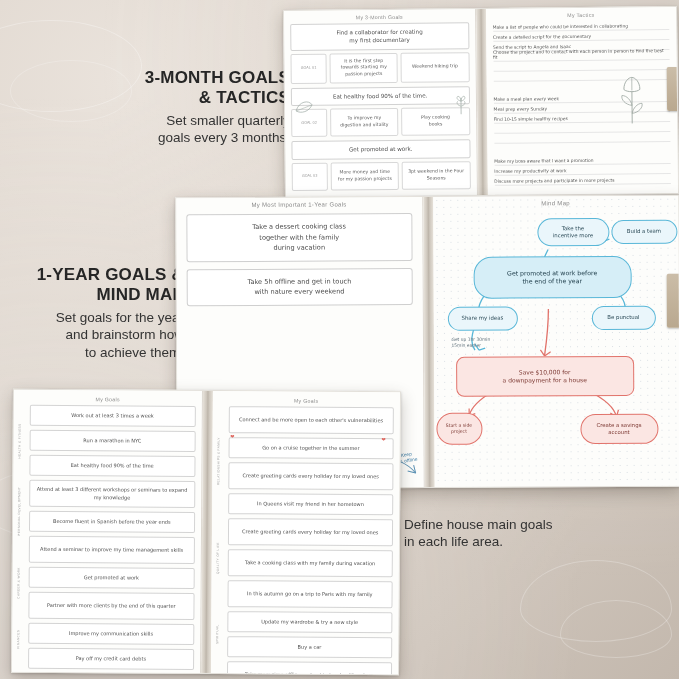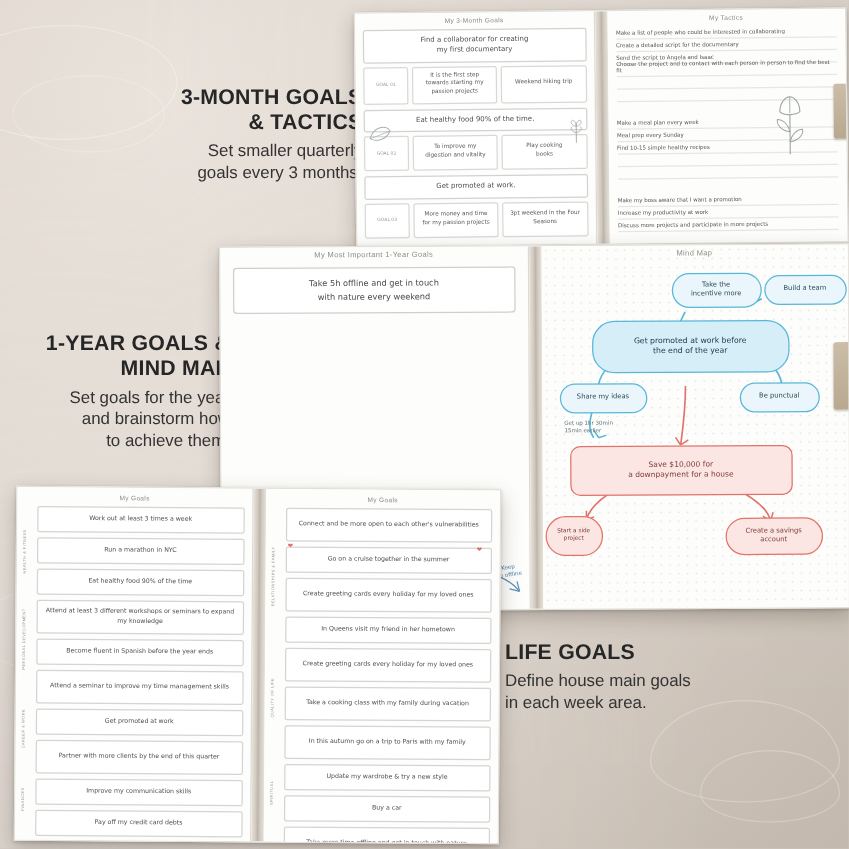--- a/index.html
+++ b/index.html
@@ -187,23 +187,22 @@
 
   <div class="caption" style="left:6px;top:265px;width:178px;text-align:right;">
     <div class="ttl"><span>1-YEAR GOALS &amp;</span><br>
     <span>MIND MAP</span></div>
     <div class="sub"><span>Set goals for the year</span><br>
     <span>and brainstorm how</span><br>
     <span>to achieve them.</span></div>
   </div>
 
   <div class="caption" style="left:404px;top:512px;width:250px;text-align:left;">
-    <div class="ttl"><span>LIFE GOALS</span></div>
     <div class="sub"><span>Define house main goals</span><br>
-    <span>in each week area.</span></div>
+    <span>in each life area.</span></div>
   </div>
 
   <div class="book" id="book-3m">
     <div class="spread">
 
       <div class="page left">
         <div class="pg-title">My 3-Month Goals</div>
 
         <div class="m3-goal">
           <div class="gtxt" style="white-space:pre-line;">Find a collaborator for creating
@@ -289,20 +288,25 @@
     </div>
     <div class="elastic" style="right:-2px;top:60px;width:12px;height:44px;"></div>
   </div>
 
   <div class="book" id="book-1y">
     <div class="spread">
 
       <div class="page left">
         <div class="pg-title big">My Most Important 1-Year Goals</div>
         <div style="margin-top:6px;">
+          <div class="y1-goal">
+            <div class="gtxt" style="white-space:pre-line;">Take a dessert cooking class
+together with the family
+during vacation</div>
+          </div>
           <div class="y1-goal">
             <div class="gtxt" style="white-space:pre-line;">Take 5h offline and get in touch
 with nature every weekend</div>
           </div>
         </div>
         <div class="hand" style="position:absolute;right:6px;bottom:24px;font-size:4.4px;color:#3f7fa8;transform:rotate(-8deg);white-space:pre-line;line-height:1.3;">Keep
 5h offline</div>
         <svg class="doodle" width="40" height="22" style="right:4px;bottom:10px;" viewBox="0 0 40 22">
           <path d="M2 4 C14 2,28 8,36 18" fill="none" stroke="#3f7fa8" stroke-width="1"></path>
           <path d="M36 18 L28 16 M36 18 L34 10" fill="none" stroke="#3f7fa8" stroke-width="1"></path>

